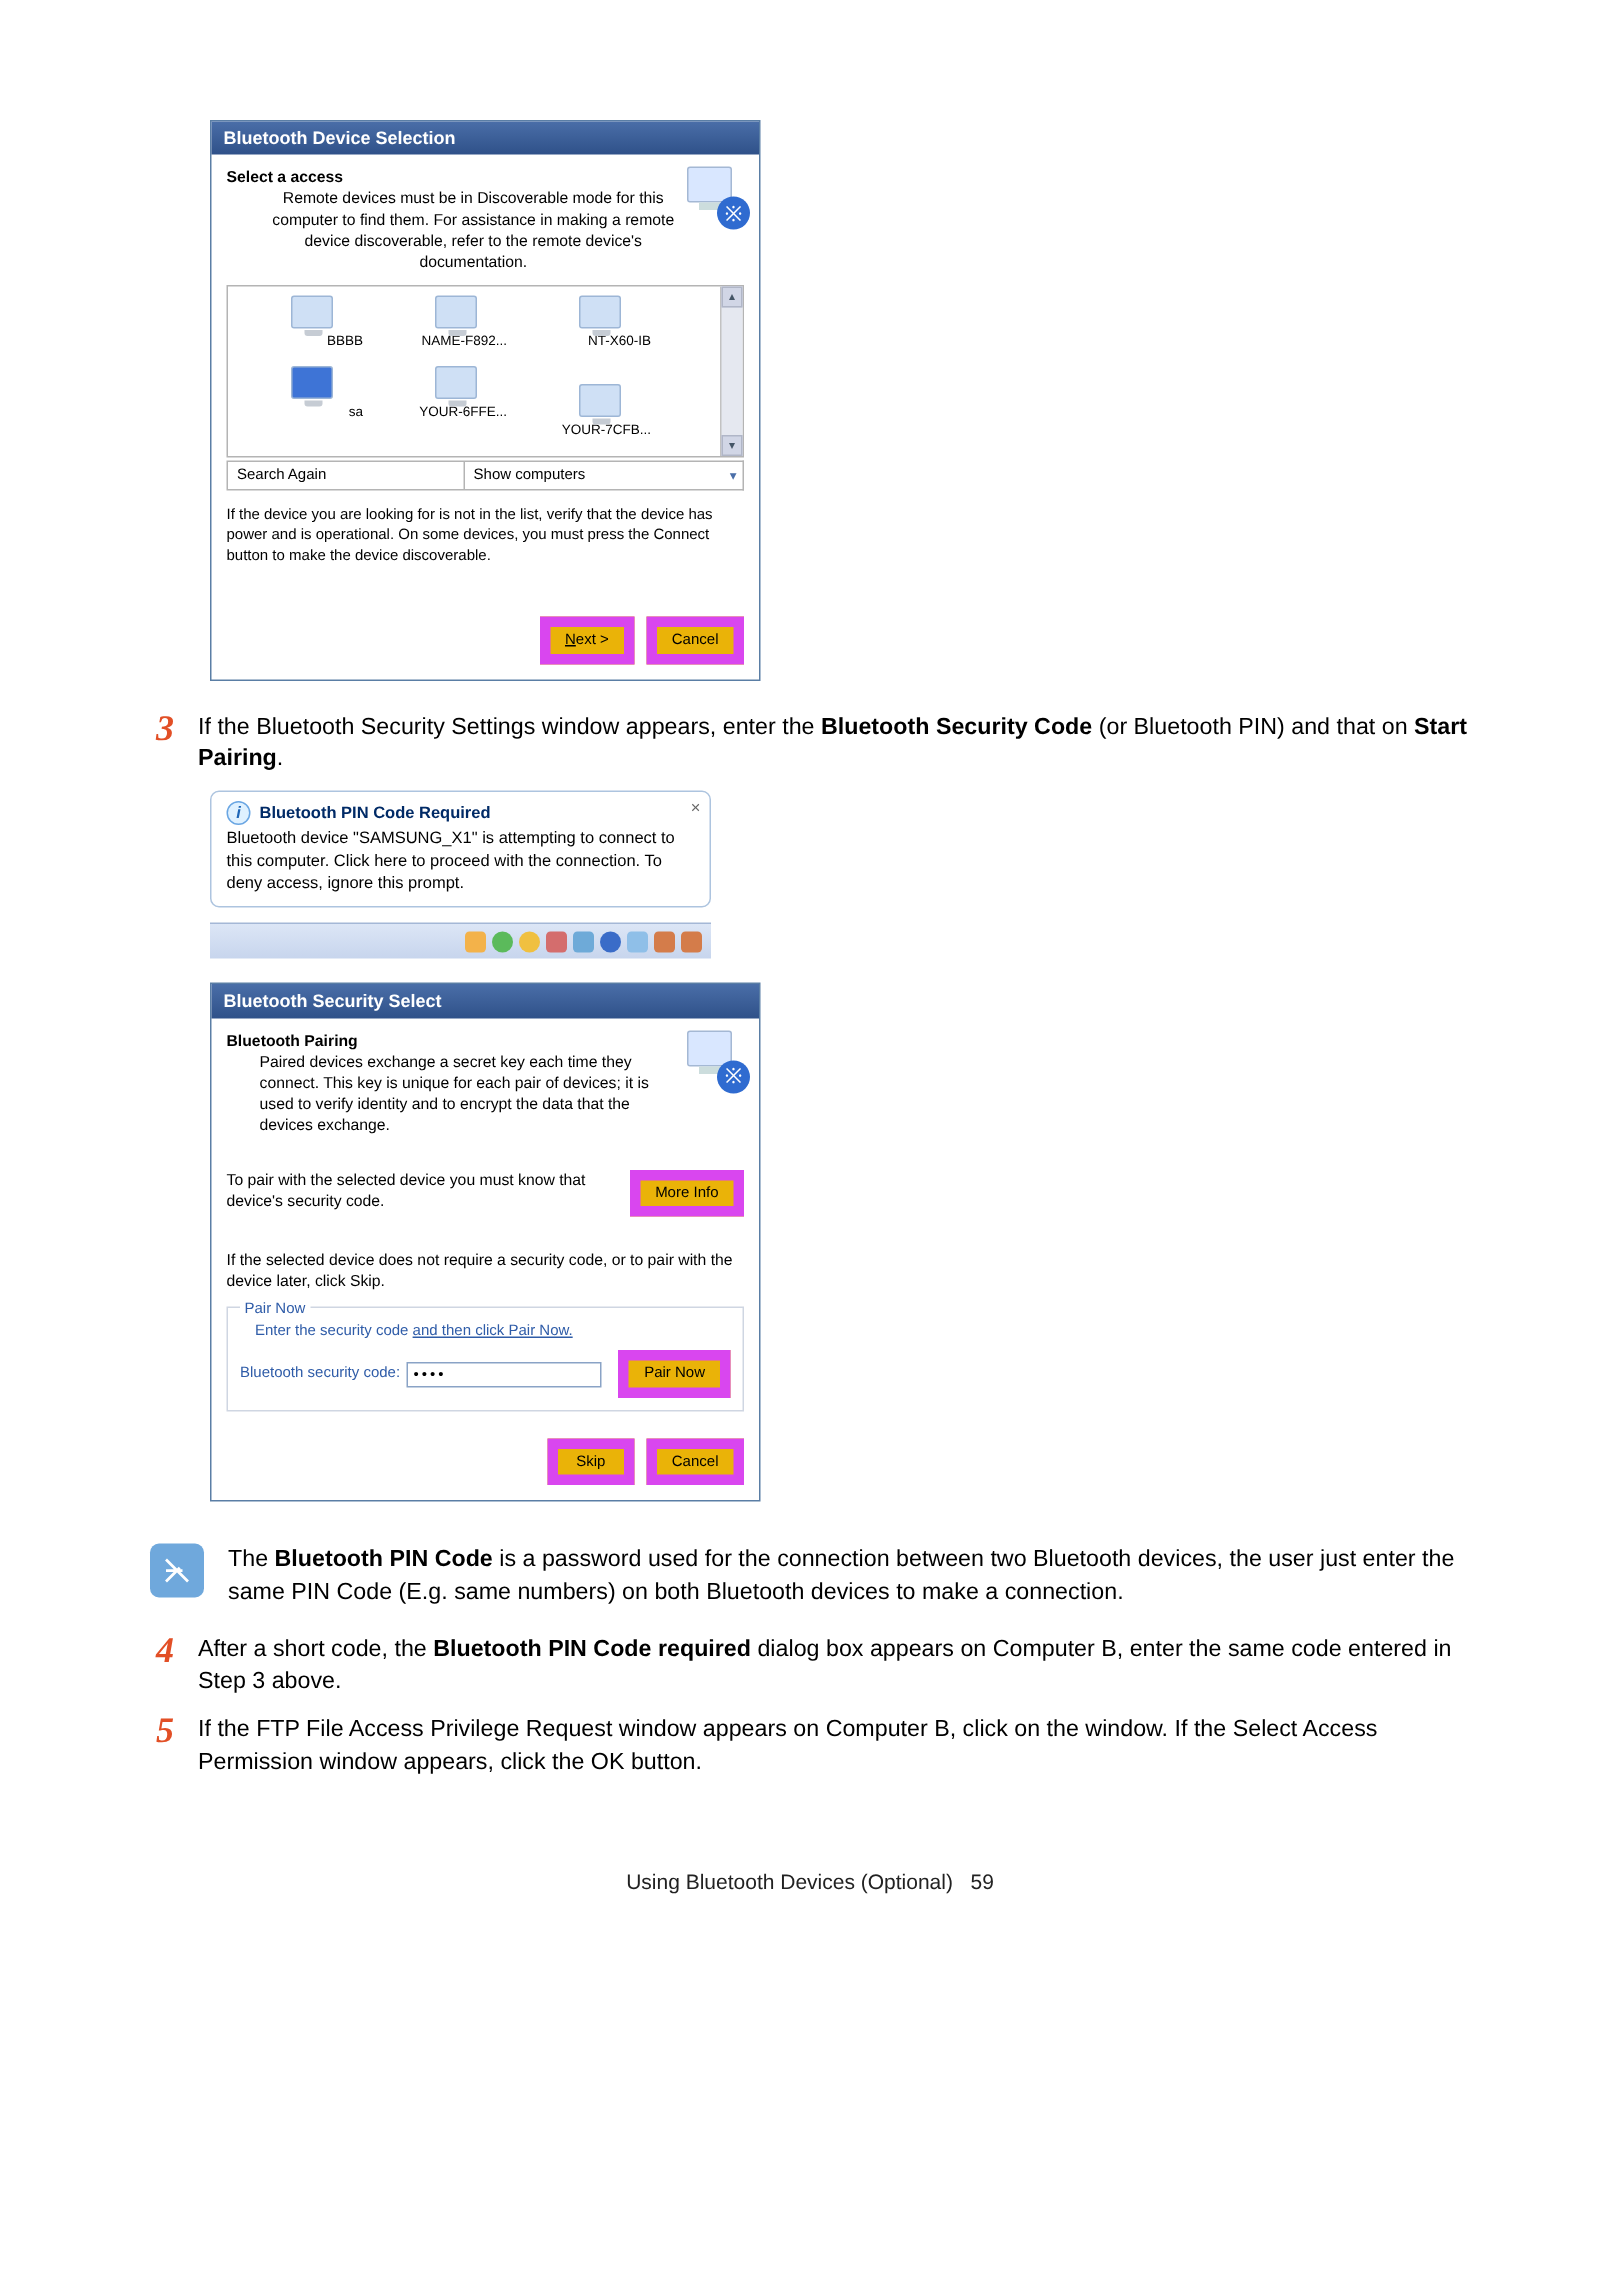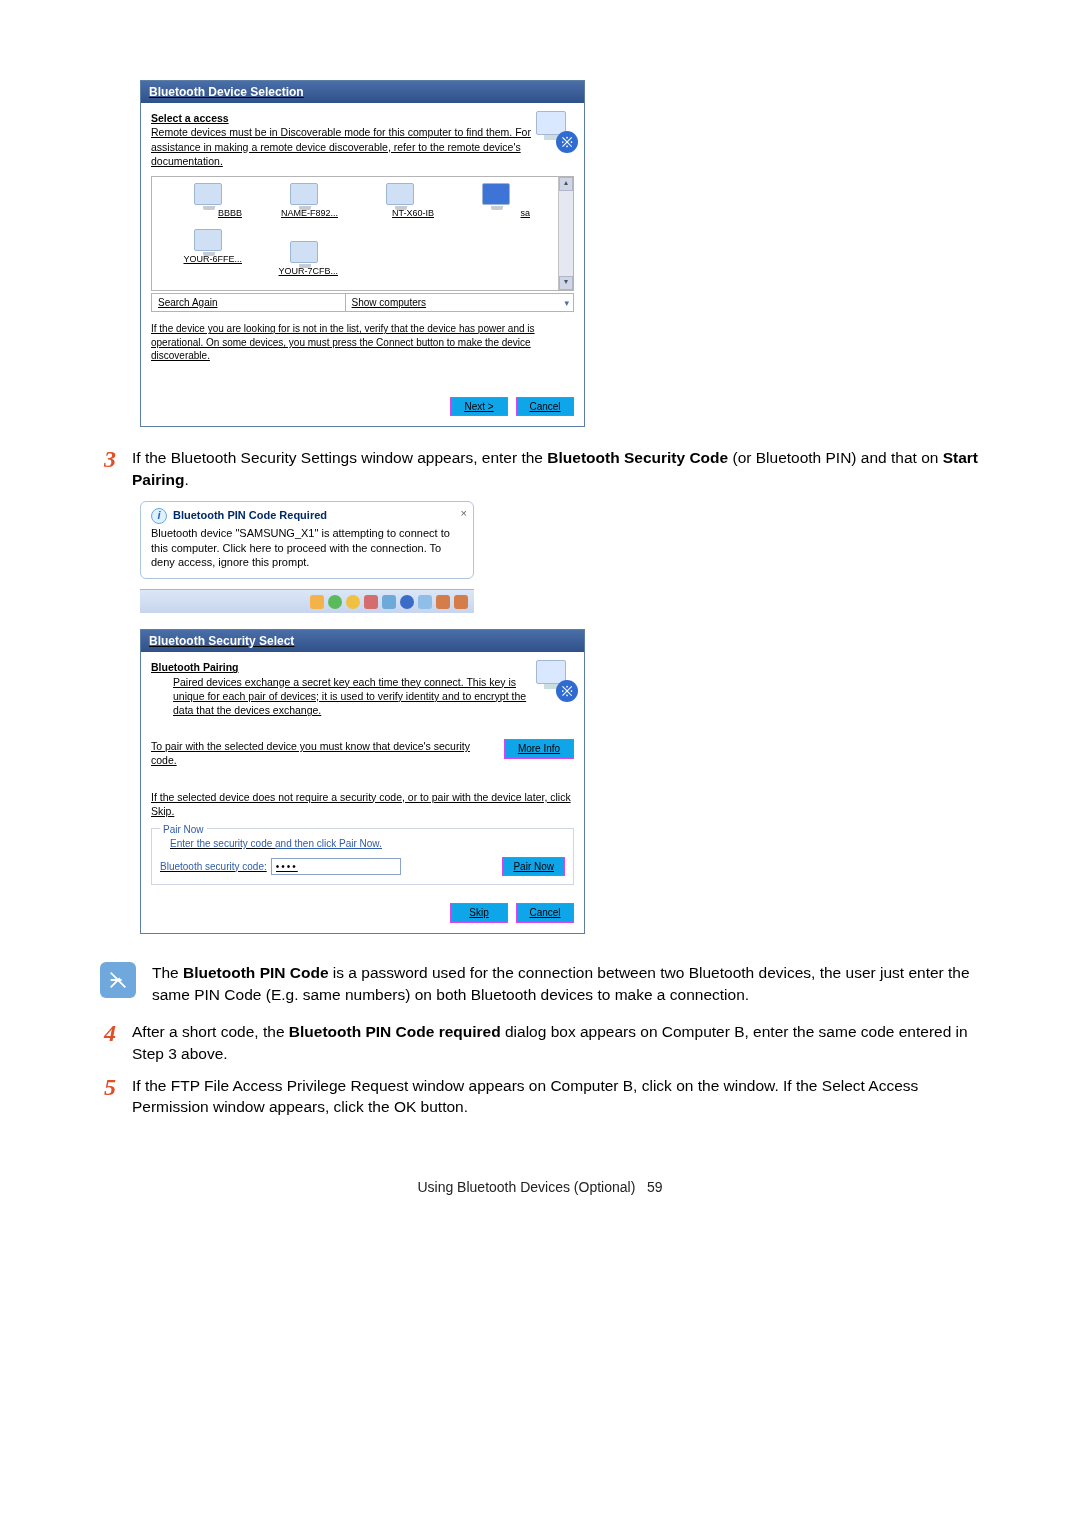--- a/index.html
+++ b/index.html
@@ -8,24 +8,23 @@
     height: 1529px;
     font-family: Arial, Helvetica, sans-serif;
     background: #fff;
     color: #000;
     padding: 80px 100px 40px 100px;
     font-size: 15px;
     line-height: 1.35;
   }
   .dialog {
     border: 1px solid #5a7ea5;
-    width: 445px;
+    width: 367px;
     margin-left: 40px;
     background: #fff;
-    text-decoration: underline;
   }
   .dialog-title {
     background: linear-gradient(#4a6ea8, #2f5189);
     color: #fff;
     font-weight: bold;
     font-size: 12px;
     padding: 3px 8px;
   }
   .dialog-body {
     padding: 8px 10px 6px 10px;
@@ -74,21 +73,21 @@
     position:relative;
     background:#fff;
     display:flex;align-items:center;
   }
   .two-col .cell.arrow::after{
     content:"▾"; color:#4a6ea8; position:absolute; right:4px; font-size:9px;
   }
   .helptext{font-size:10px;margin:10px 0 30px 0;}
   .btnrow{display:flex;justify-content:flex-end;gap:8px;padding:4px 0 4px 0;}
   .winbtn{
-    border:1px solid #d946ef;background:#0ea5e9;
+    border:7px solid #d946ef;background:#eab308;
     font-size:10px;padding:2px 10px;min-width:58px;text-align:center;
   }
   .step{display:flex;gap:12px;margin:20px 0 10px 0;}
   .stepnum{
     color:#e24f26;font-style:italic;font-weight:bold;font-size:24px;
     font-family: Georgia, serif;
     line-height:1;width:20px;text-align:center;flex:0 0 20px;
   }
   .steptxt{flex:1;font-size:15.5px;line-height:1.4;}
   .steptxt .b{font-weight:bold;}
@@ -133,21 +132,21 @@
 </style>
 </head>
 <body>
 
 <div class="dialog">
   <div class="dialog-title">Bluetooth Device Selection</div>
   <div class="dialog-body">
     <div class="heading-row">
       <div class="txt">
         <div class="bold">Select a access</div>
-        <div style="">Remote devices must be in Discoverable mode for this computer to find them. For assistance in making a remote device discoverable, refer to the remote device's documentation.</div>
+        <div style="margin-left:22px;text-align:center;">Remote devices must be in Discoverable mode for this computer to find them. For assistance in making a remote device discoverable, refer to the remote device's documentation.</div>
       </div>
       <div class="bt-logo">
         <div class="screen"></div>
           <div class="stand"></div>
           <div class="circle">※</div>
       </div>
     </div>
     <div class="device-area">
       <div class="device"><div class="pc"></div><span>BBBB</span></div>
       <div class="device"><div class="pc"></div><span>NAME-F892...</span></div>

